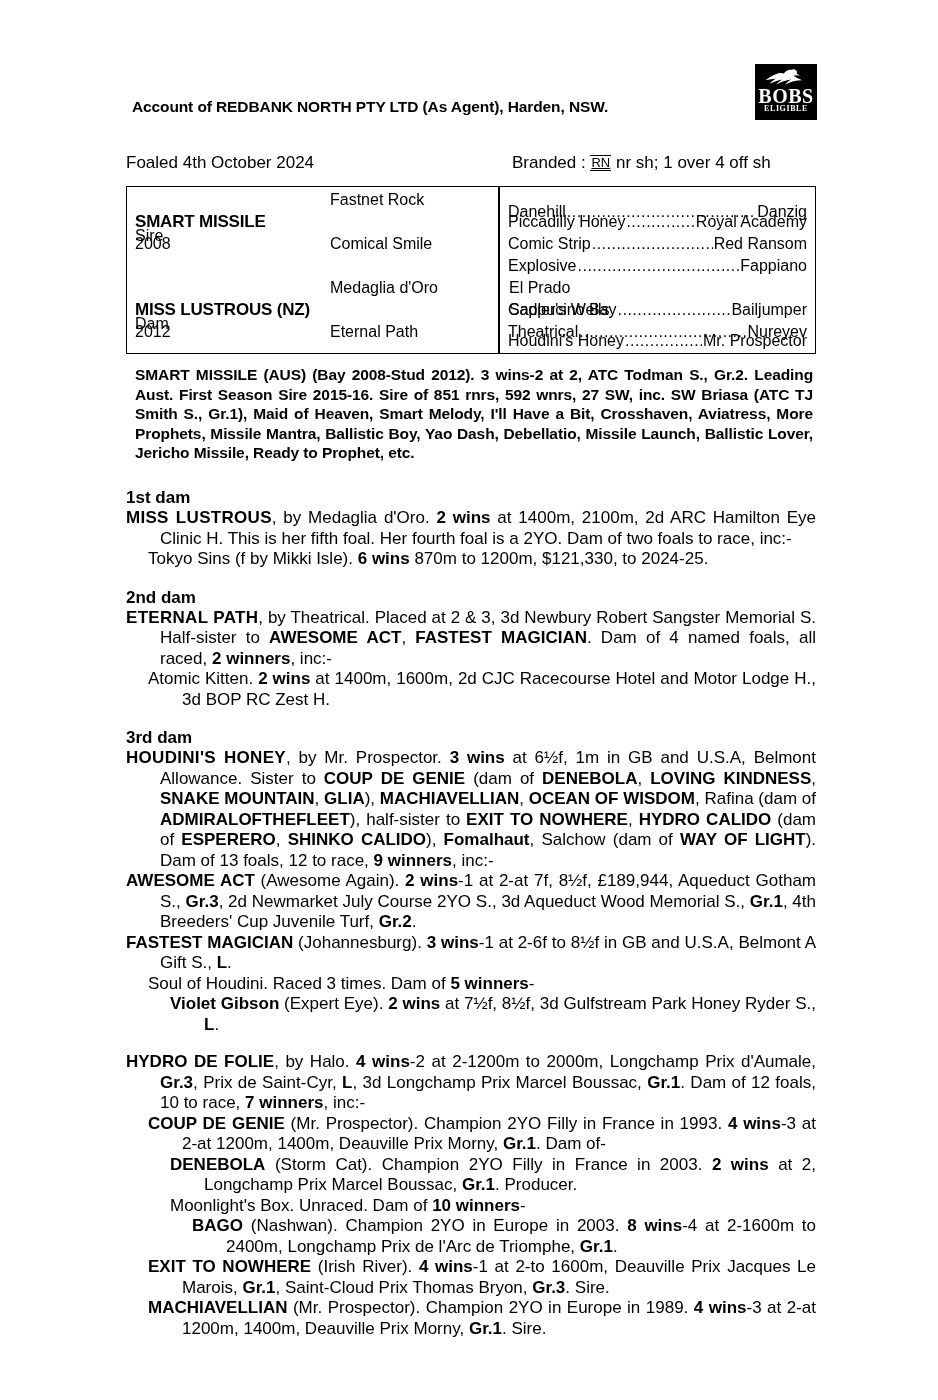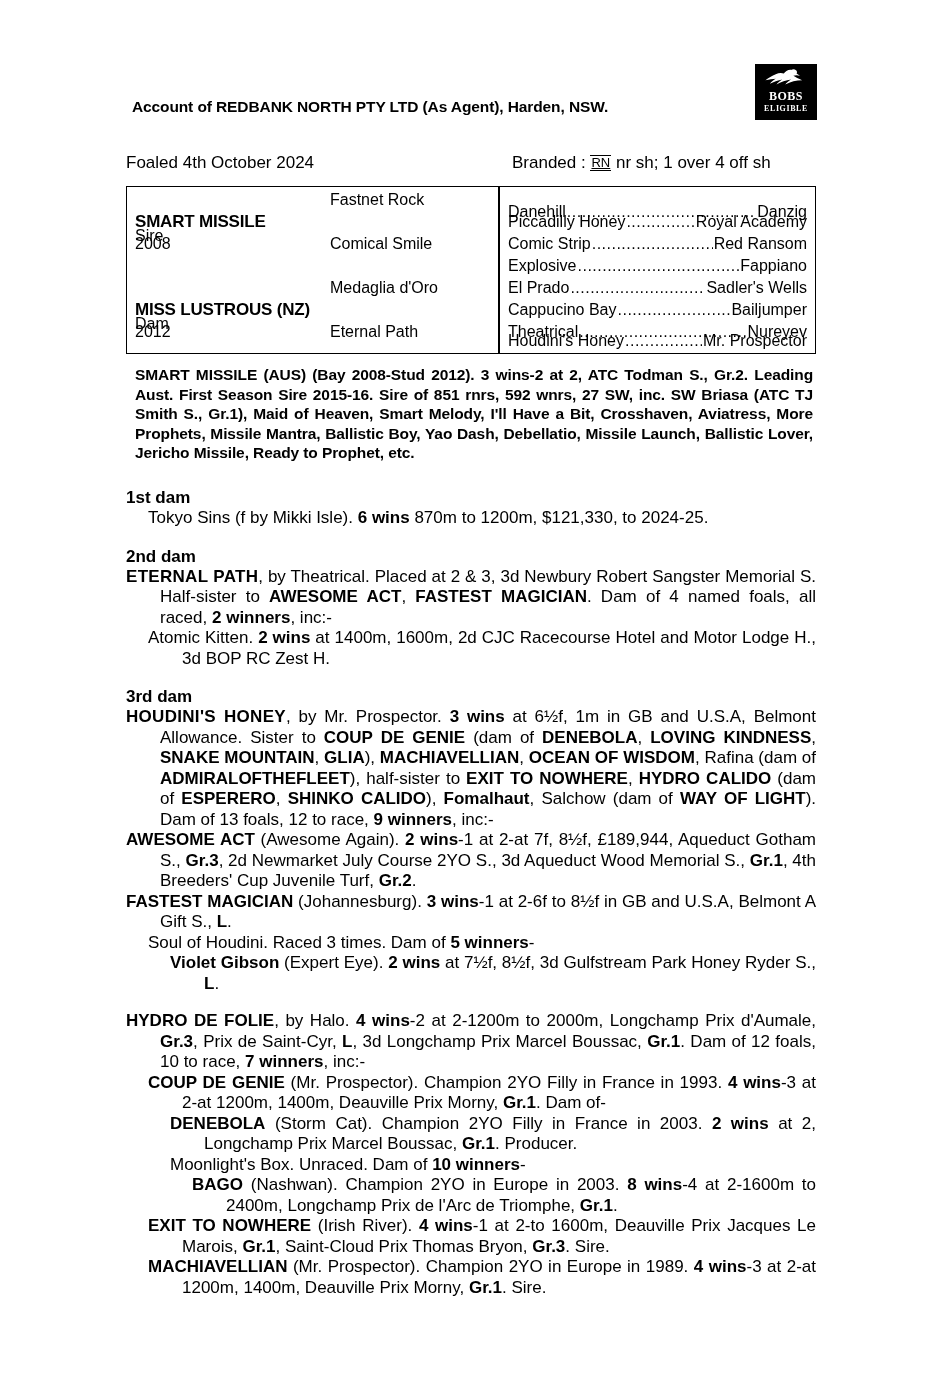--- a/index.html
+++ b/index.html
@@ -26,21 +26,21 @@
     flex-direction: column;
     align-items: center;
     justify-content: flex-start;
     padding-top: 4px;
   }
   .bobs-horse { width: 44px; height: 20px; display:block; }
   .bobs-word {
     color: #ffffff;
     font-family: "Liberation Serif", serif;
     font-weight: bold;
-    font-size: 12px;
+    font-size: 20px;
     line-height: 15px;
     letter-spacing: 0.5px;
     margin-top: 1px;
   }
   .bobs-sub {
     color: #ffffff;
     font-family: "Liberation Serif", serif;
     font-weight: bold;
     font-size: 8px;
     line-height: 9px;
@@ -232,21 +232,21 @@
       <div class="pr-row" style="top:46px;">
         <span class="pr-a">Comic Strip</span>
         <span class="pr-dots">.............................................................</span>
         <span class="pr-b">Red Ransom</span>
       </div>
       <div class="pr-row" style="top:68px;">
         <span class="pr-a">Explosive</span>
         <span class="pr-dots">.............................................................</span>
         <span class="pr-b">Fappiano</span>
       </div>
-      <div class="pr-row" style="top:90px;">
+      <div class="pr-row" style="top:90px;flex-direction:column;">
         <span class="pr-a">El Prado</span>
         <span class="pr-dots">.............................................................</span>
         <span class="pr-b">Sadler's Wells</span>
       </div>
       <div class="pr-row" style="top:112px;">
         <span class="pr-a">Cappucino Bay</span>
         <span class="pr-dots">.............................................................</span>
         <span class="pr-b">Bailjumper</span>
       </div>
       <div class="pr-row" style="top:134px;">
@@ -260,20 +260,21 @@
         <span class="pr-b">Mr. Prospector</span>
       </div>
     </div>
   </div>
 
   <div class="sire-summary">SMART MISSILE (AUS) (Bay 2008-Stud 2012). 3 wins-2 at 2, ATC Todman S., Gr.2. Leading Aust. First Season Sire 2015-16. Sire of 851 rnrs, 592 wnrs, 27 SW, inc. SW Briasa (ATC TJ Smith S., Gr.1), Maid of Heaven, Smart Melody, I'll Have a Bit, Crosshaven, Aviatress, More Prophets, Missile Mantra, Ballistic Boy, Yao Dash, Debellatio, Missile Launch, Ballistic Lover, Jericho Missile, Ready to Prophet, etc.</div>
 
   <div class="body-text">
 
     <div class="dam-head">1st dam</div>
+    <p class="blk hang0"><b class="hn">MISS LUSTROUS</b>, by Medaglia d'Oro. <b>2&nbsp;wins</b> at 1400m, 2100m, 2d ARC Hamilton Eye Clinic H. This is her fifth foal. Her fourth foal is a 2YO. Dam of two foals to race, inc:-</p>
     <p class="blk hang1">Tokyo Sins (f by Mikki Isle). <b>6&nbsp;wins</b> 870m to 1200m, $121,330, to 2024-25.</p>
 
     <div class="sec-gap"></div>
     <div class="dam-head">2nd dam</div>
     <p class="blk hang0"><b class="hn">ETERNAL PATH</b>, by Theatrical. Placed at 2 &amp; 3, 3d Newbury Robert Sangster Memorial S. Half-sister to <b>AWESOME ACT</b>, <b>FASTEST MAGICIAN</b>. Dam of 4 named foals, all raced, <b>2&nbsp;winners</b>, inc:-</p>
     <p class="blk hang1">Atomic Kitten. <b>2&nbsp;wins</b> at 1400m, 1600m, 2d CJC Racecourse Hotel and Motor Lodge H., 3d BOP RC Zest H.</p>
 
     <div class="sec-gap"></div>
     <div class="dam-head">3rd dam</div>
     <p class="blk hang0"><b class="hn">HOUDINI'S HONEY</b>, by Mr. Prospector. <b>3&nbsp;wins</b> at 6½f, 1m in GB and U.S.A, Belmont Allowance. Sister to <b>COUP DE GENIE</b> (dam of <b>DENEBOLA</b>, <b>LOVING KINDNESS</b>, <b>SNAKE MOUNTAIN</b>, <b>GLIA</b>), <b>MACHIAVELLIAN</b>, <b>OCEAN OF WISDOM</b>, Rafina (dam of <b>ADMIRALOFTHEFLEET</b>), half-sister to <b>EXIT TO NOWHERE</b>, <b>HYDRO CALIDO</b> (dam of <b>ESPERERO</b>, <b>SHINKO CALIDO</b>), <b>Fomalhaut</b>, Salchow (dam of <b>WAY OF LIGHT</b>). Dam of 13 foals, 12 to race, <b>9&nbsp;winners</b>, inc:-</p>

